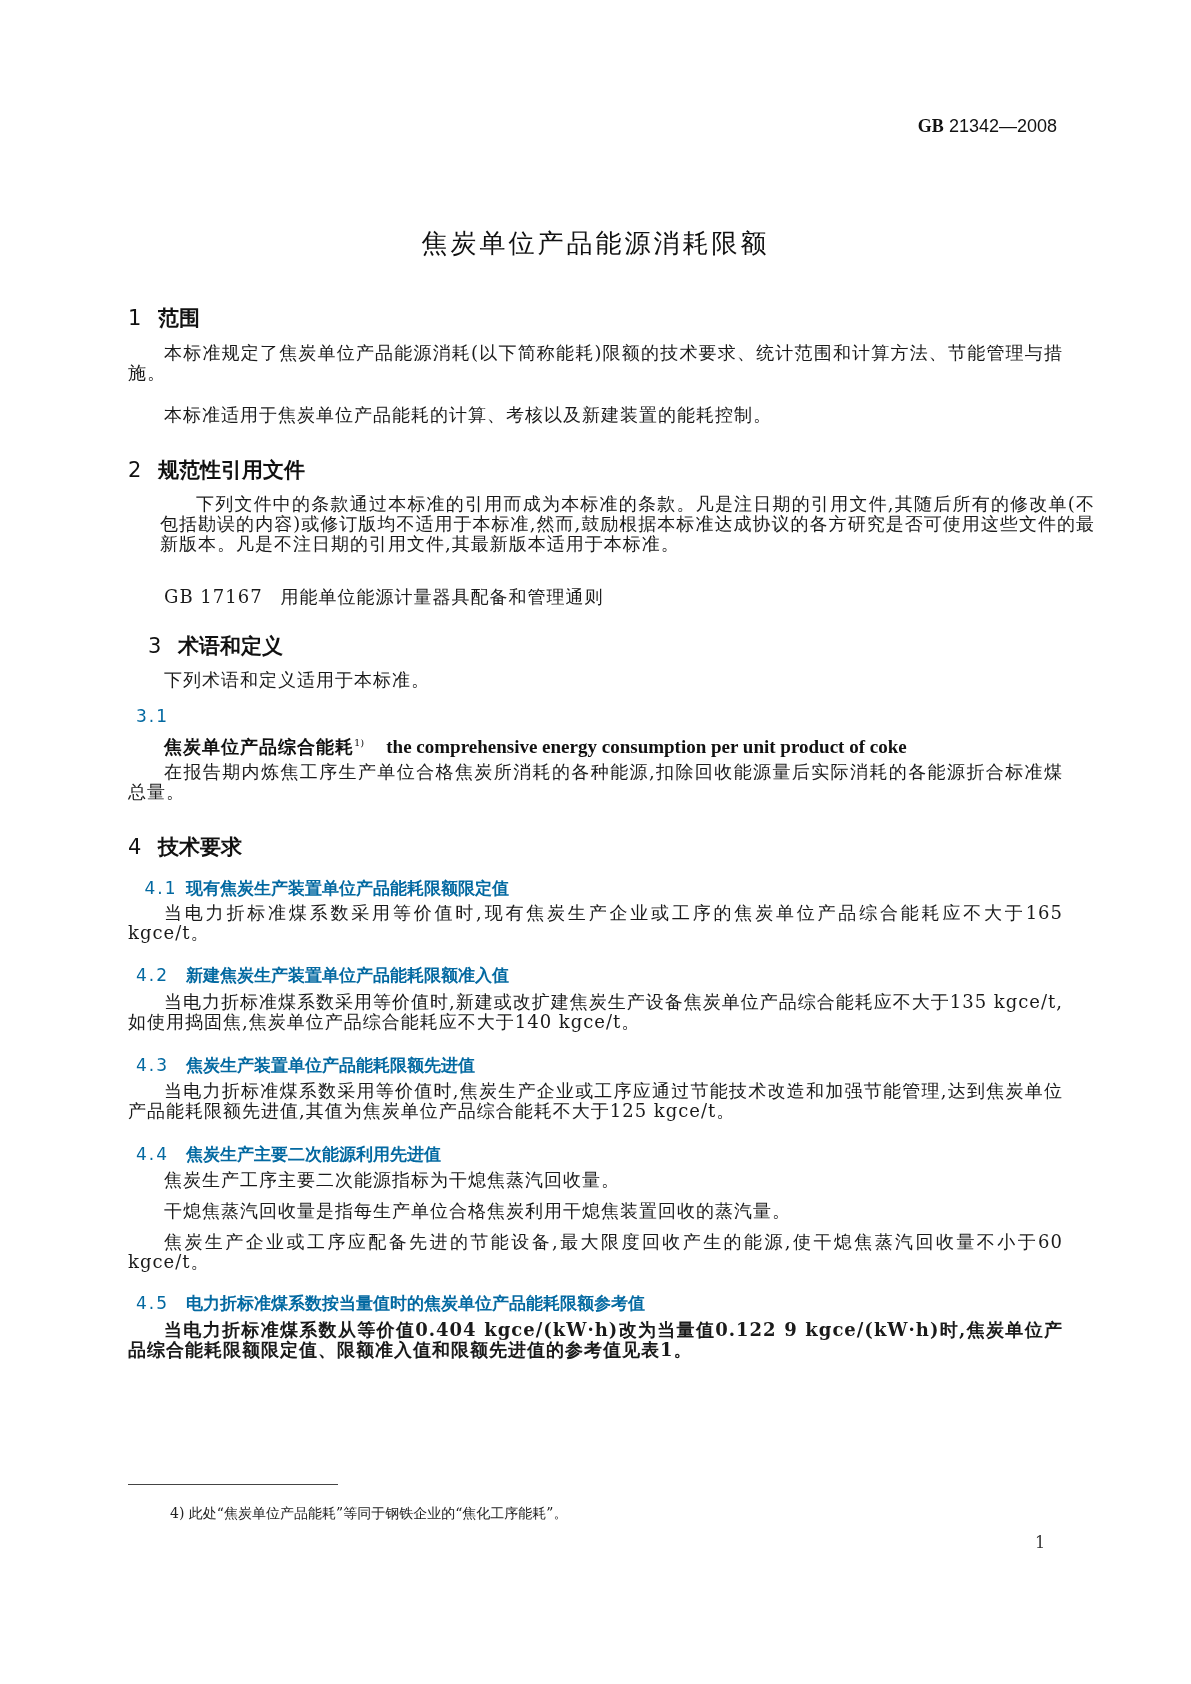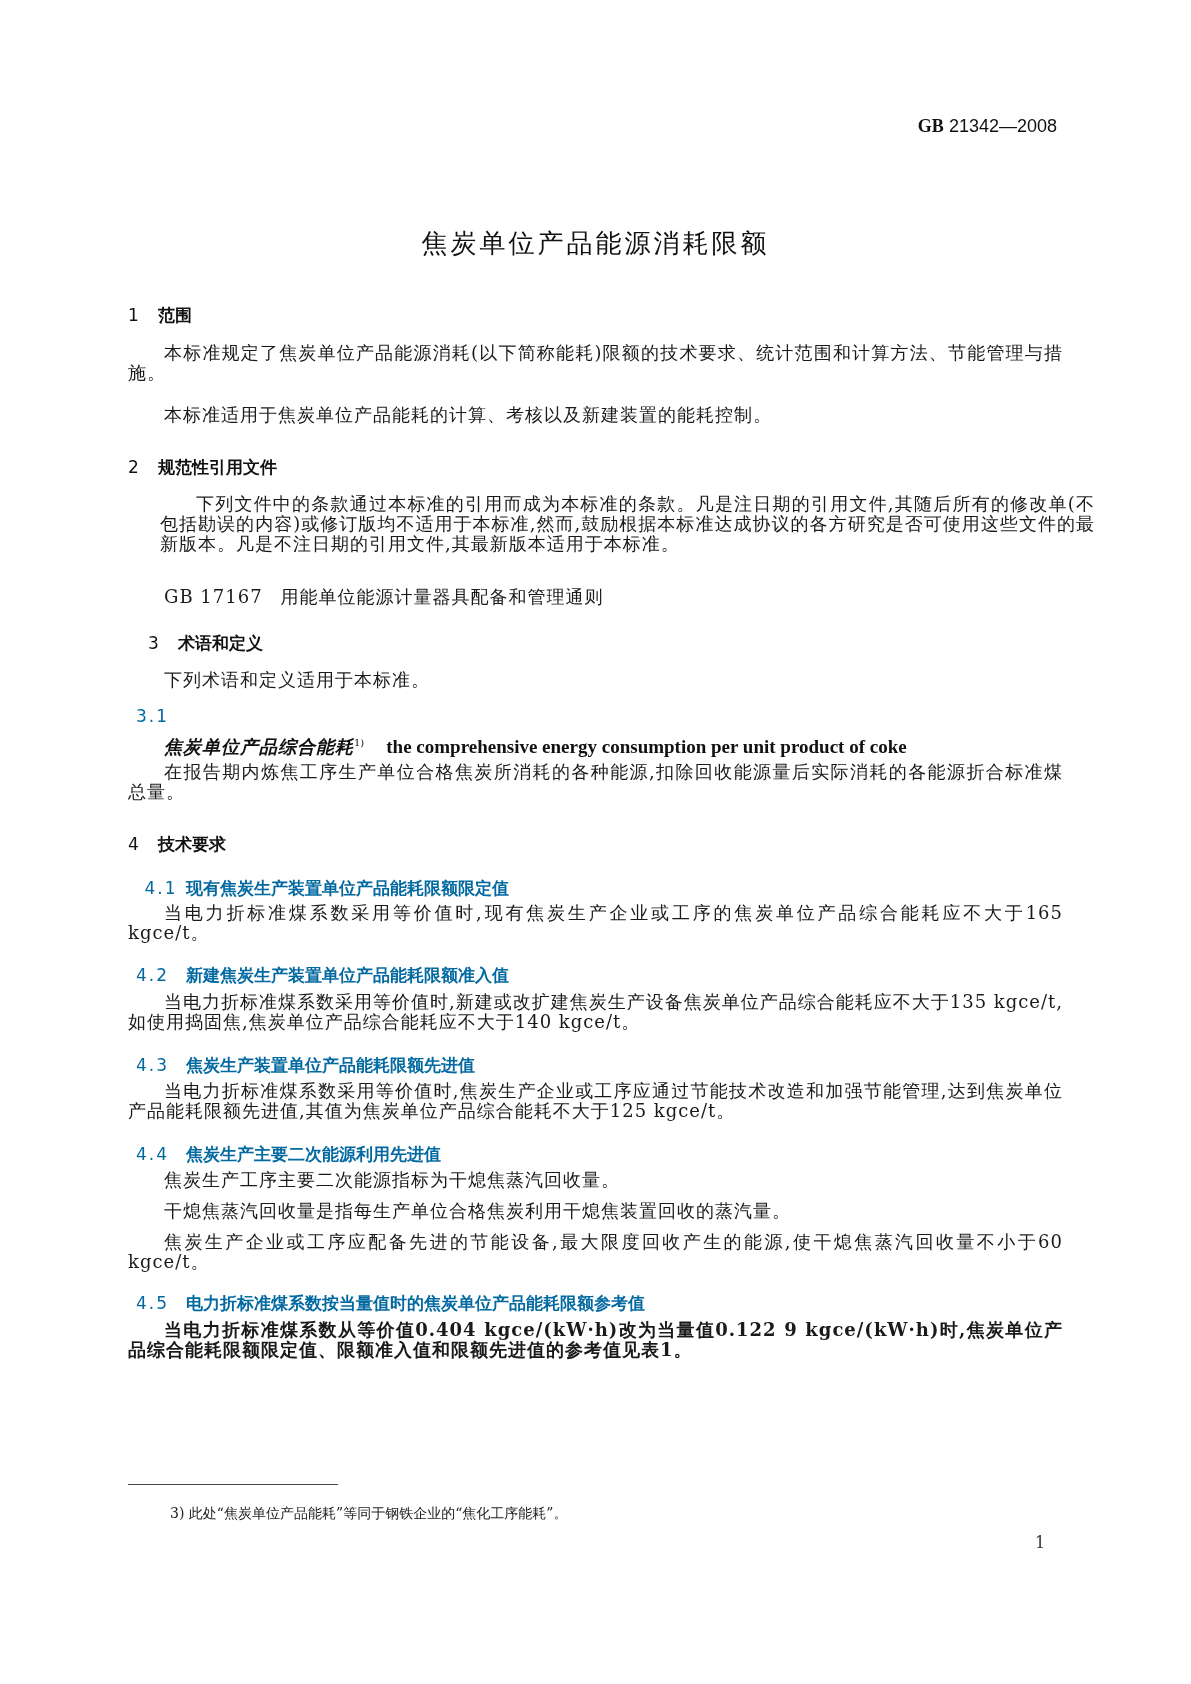--- a/index.html
+++ b/index.html
@@ -15,39 +15,39 @@
     }
     .std-code b { font-family: "Liberation Serif", serif; font-weight: bold; }
     .doc-title {
       position: absolute; top: 226px; left: 0; width: 1191px; text-align: center;
       font-family: "DejaVu Sans", "Liberation Sans", sans-serif;
       font-size: 26px; letter-spacing: 3px; color: #111;
     }
     .h1 {
       position: absolute; left: 128px;
       font-family: "DejaVu Sans", "Liberation Sans", sans-serif;
-      font-size: 17px; font-weight: bold; color: #111;
+      font-size: 21px; font-weight: bold; color: #111;
     }
     .h1 .num { font-weight: normal; display: inline-block; width: 30px; }
     .h2 {
       position: absolute; left: 136px;
       font-family: "DejaVu Sans", "Liberation Sans", sans-serif;
       font-size: 17px; font-weight: bold; color: #0369a1;
     }
     .h2 .num { font-weight: normal; display: inline-block; width: 50px; letter-spacing: 2px; }
     .para {
       position: absolute; left: 128px; width: 935px;
       font-size: 18px; line-height: 20px; letter-spacing: 1px;
       text-align: justify; text-indent: 36px; color: #1a1a1a;
     }
     .term-line {
       position: absolute; left: 164px;
       font-size: 18px; color: #111;
     }
-    .term-line .zh { font-family: "DejaVu Sans", sans-serif; font-weight: bold; letter-spacing: 1px; font-style: italic; }
+    .term-line .zh { font-family: "DejaVu Sans", sans-serif; font-weight: bold; letter-spacing: 1px; }
     .term-line sup { font-size: 10px; font-weight: normal; }
     .term-line .en { font-family: "Liberation Serif", serif; font-weight: bold; margin-left: 22px; font-size: 19px; }
     .ref-line {
       position: absolute; left: 164px; font-size: 18px; letter-spacing: 1px;
     }
     .ref-line .code { margin-right: 18px; }
     .footnote-rule {
       position: absolute; left: 128px; top: 1484px; width: 210px; height: 0;
       border-top: 1px solid #444;
     }
@@ -92,15 +92,15 @@
 
 <div class="h2" style="top:1143px;"><span class="num">4.4</span><span>焦炭生产主要二次能源利用先进值</span></div>
 <div class="para" style="top:1170px;">焦炭生产工序主要二次能源指标为干熄焦蒸汽回收量。</div>
 <div class="para" style="top:1201px;">干熄焦蒸汽回收量是指每生产单位合格焦炭利用干熄焦装置回收的蒸汽量。</div>
 <div class="para" style="top:1232px;">焦炭生产企业或工序应配备先进的节能设备,最大限度回收产生的能源,使干熄焦蒸汽回收量不小于60 kgce/t。</div>
 
 <div class="h2" style="top:1292px;"><span class="num">4.5</span><span>电力折标准煤系数按当量值时的焦炭单位产品能耗限额参考值</span></div>
 <div class="para" style="top:1320px;font-weight:bold;">当电力折标准煤系数从等价值0.404 kgce/(kW·h)改为当量值0.122 9 kgce/(kW·h)时,焦炭单位产品综合能耗限额限定值、限额准入值和限额先进值的参考值见表1。</div>
 
 <div class="footnote-rule"></div>
-<div class="footnote">3) 此处“焦炭单位产品能耗”等同于钢铁企业的“焦化工序能耗”。</div>
+<div class="footnote">4) 此处“焦炭单位产品能耗”等同于钢铁企业的“焦化工序能耗”。</div>
 
 <div class="page-num">1</div>
 
 </body></html>

